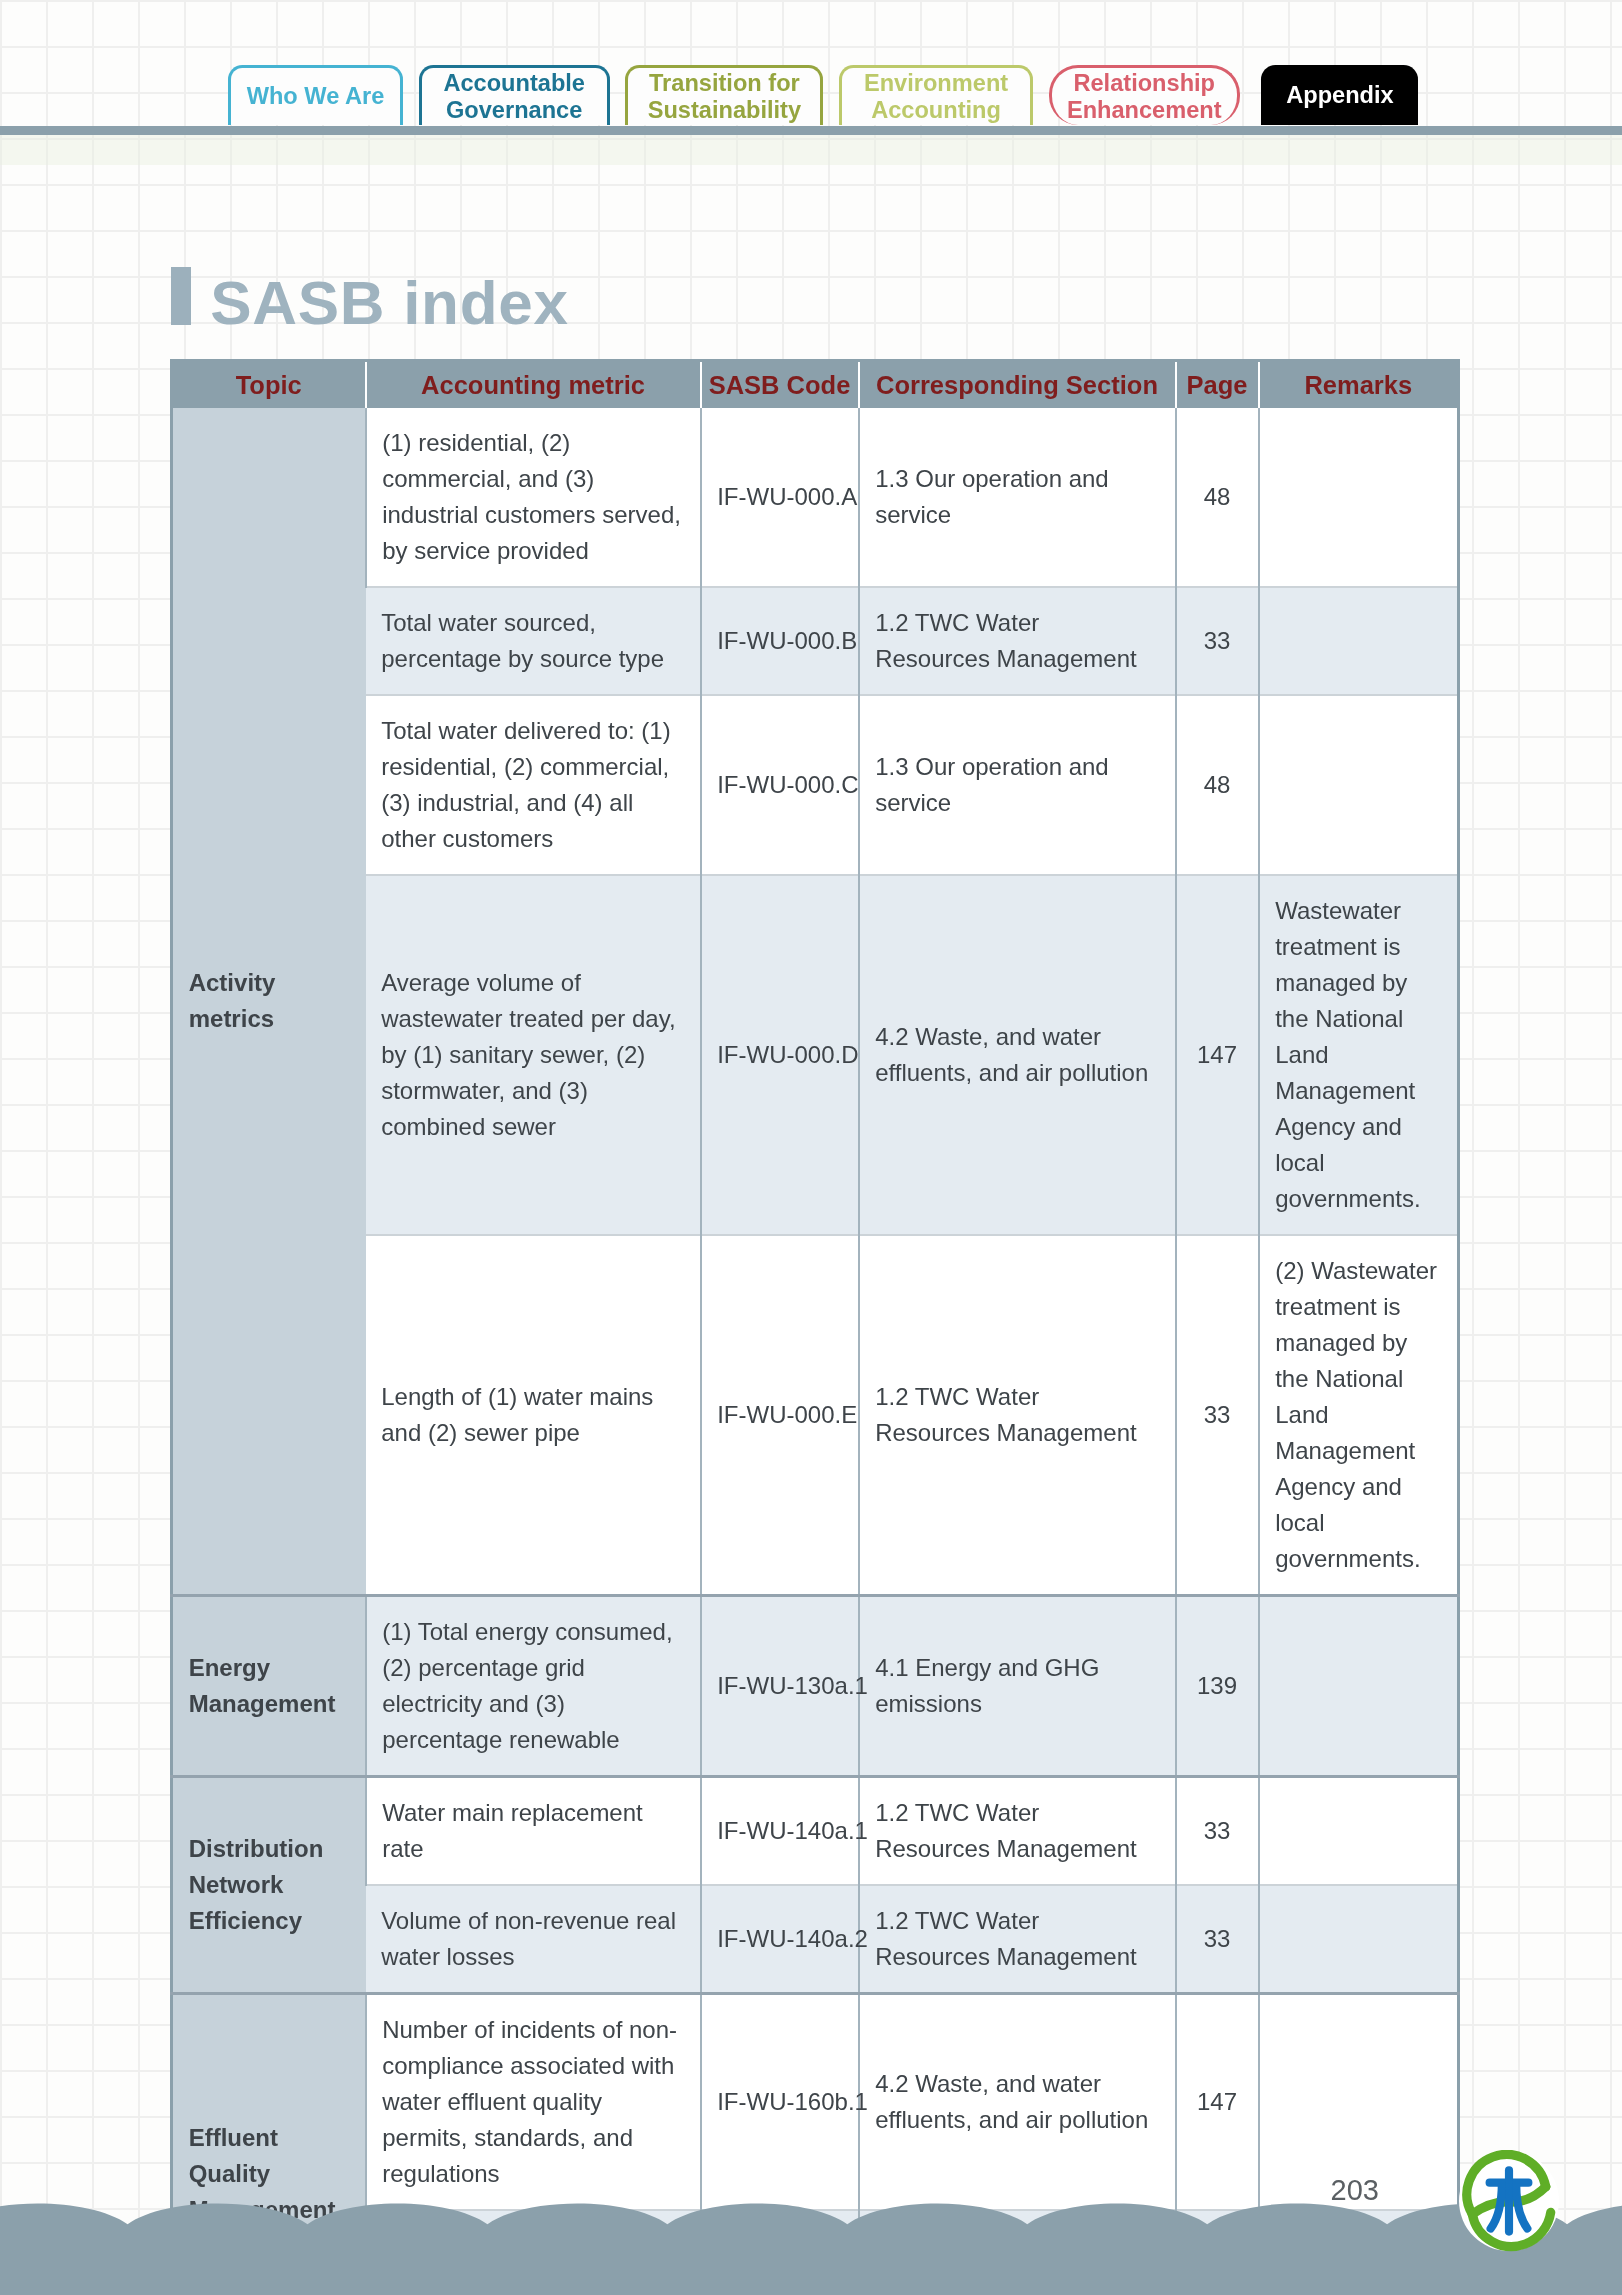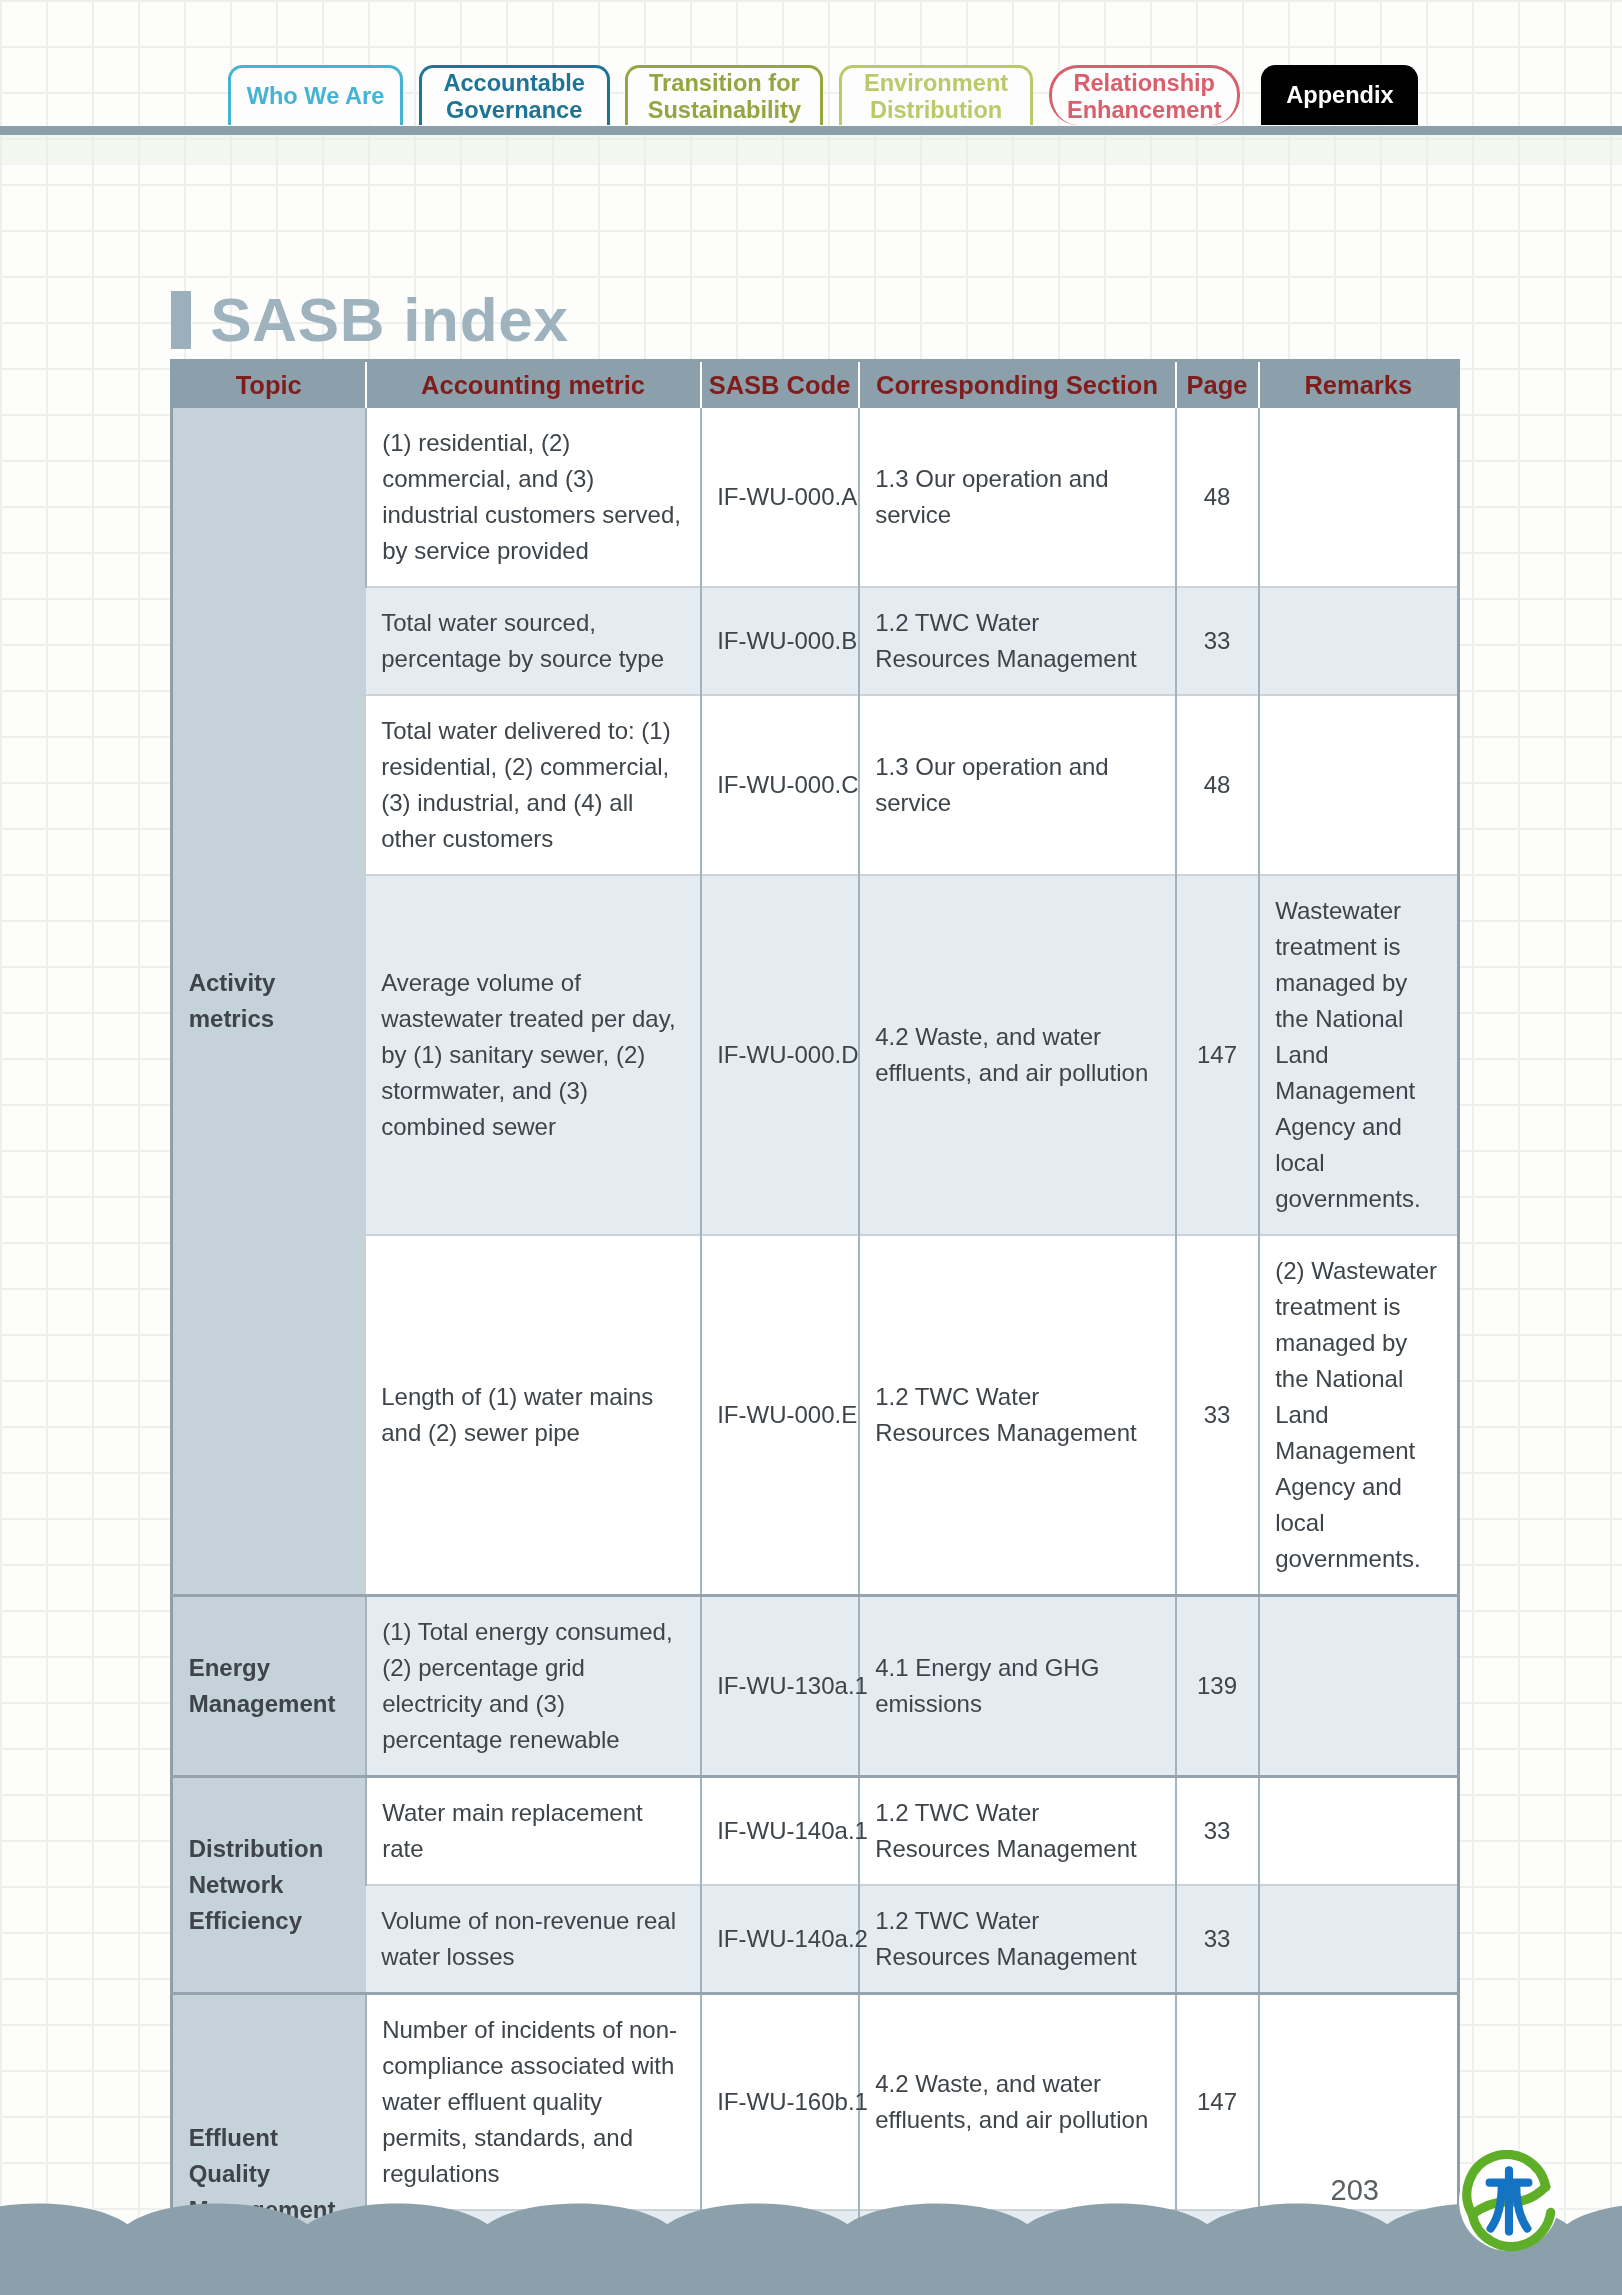--- a/index.html
+++ b/index.html
@@ -17,21 +17,21 @@
   .tab{
     height:60px;box-sizing:border-box;border-radius:14.4px 14.4px 0 0;
     display:flex;align-items:center;justify-content:center;text-align:center;
     font-weight:bold;font-size:23.6px;line-height:1.12;background:#fdfdfd;
     border:3.3px solid #999;border-bottom:none;padding:0 6.5px;
   }
   .tab.active{border:none;color:#ffffff;}
   .tabbar{position:absolute;left:0;top:126px;width:100%;height:9.2px;background:#8ba0ab;}
   .tabbar-tint{position:absolute;left:0;top:135px;width:100%;height:30px;background:rgba(233,240,224,0.45);}
   
-  .title-wrap{position:absolute;left:171px;top:284px;display:flex;align-items:center;}
+  .title-wrap{position:absolute;left:171px;top:267px;display:flex;}
   .title-bullet{width:19.6px;height:58px;background:#9cb0bc;}
   .title-text{margin-left:19.6px;font-size:62px;font-weight:600;color:#9fb3bf;letter-spacing:0.7px;}
   
   table.sasb{
     position:absolute;left:170px;top:359px;width:1288px;
     border-collapse:collapse;table-layout:fixed;
     border:3.3px solid #8ba0ab;background:#ffffff;
   }
   table.sasb th{
     background:#8ba0ab;color:#7f1d1d;font-size:25.5px;font-weight:bold;
@@ -68,21 +68,21 @@
   <div class="tab" style="width: 175px; border-color: rgb(69, 179, 210); color: rgb(69, 179, 210);">
       <span>Who We Are</span>
     </div>
   <div class="tab" style="width: 191px; border-color: rgb(29, 116, 147); color: rgb(29, 116, 147);">
       <span>Accountable Governance</span>
     </div>
   <div class="tab" style="width: 198px; border-color: rgb(150, 165, 63); color: rgb(150, 165, 63);">
       <span>Transition for Sustainability</span>
     </div>
   <div class="tab" style="width: 194px; border-color: rgb(188, 201, 106); color: rgb(188, 201, 106);">
-      <span>Environment Distribution</span>
+      <span>Environment Accounting</span>
     </div>
   <div class="tab" style="width: 191px; border-color: rgb(217, 95, 108); color: rgb(217, 95, 108); border-radius: 29px;">
       <span>Relationship Enhancement</span>
     </div>
   <div class="tab active" style="width: 157px; background: #000000; margin-left: 6px;">
       <span>Appendix</span>
     </div>
 </div>
 
 <div class="title-wrap">

